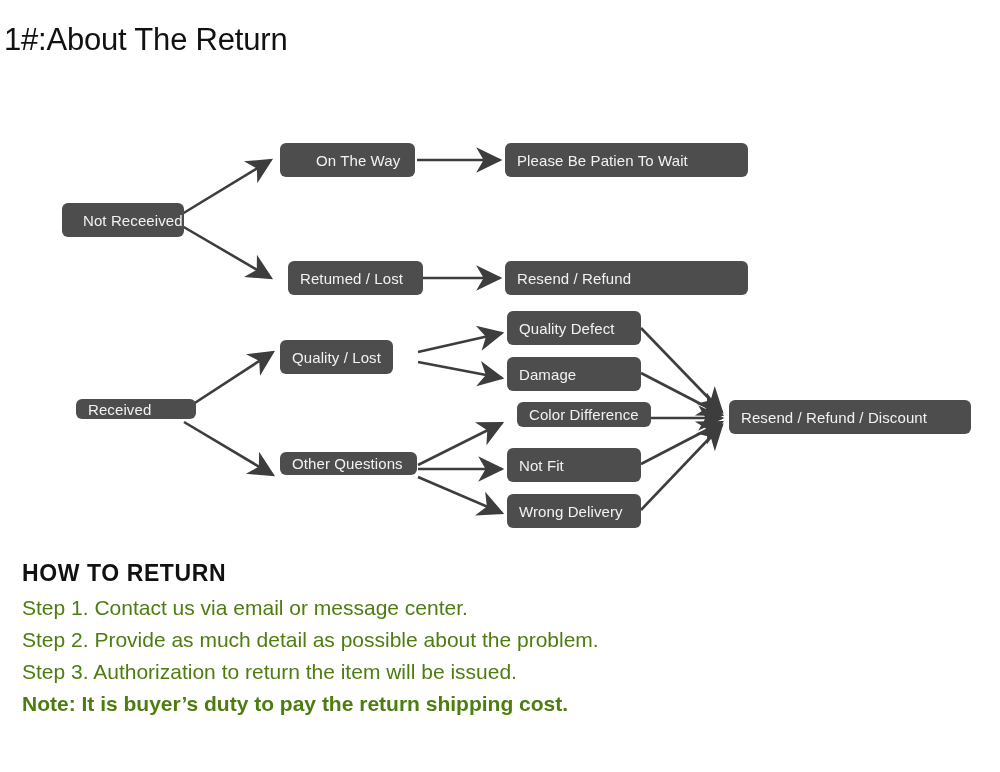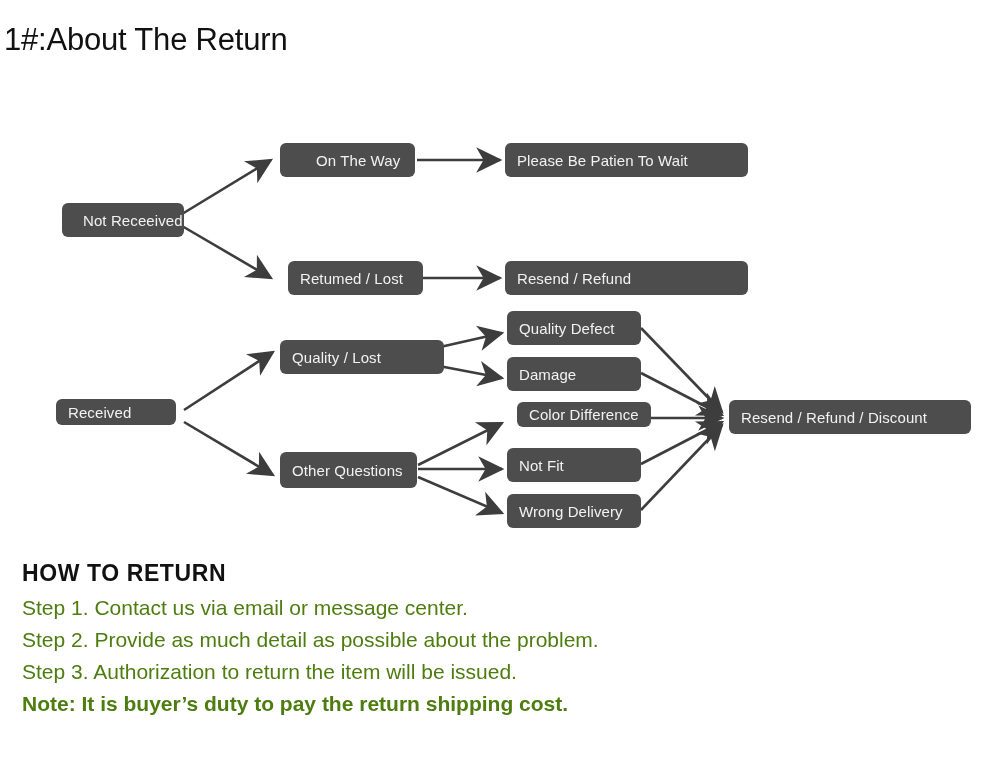--- a/index.html
+++ b/index.html
@@ -135,25 +135,25 @@
   <div class="node" style="left:62px;  top:83px;  width:122px; height:34px;padding-left:21px;">Not Receeived</div>
 
   <div class="node" style="left:280px; top:23px;  width:135px; height:34px;padding-left:36px;">On The Way</div>
 
   <div class="node" style="left:288px; top:141px; width:135px; height:34px;">Retumed / Lost</div>
 
   <div class="node" style="left:505px; top:23px;  width:243px; height:34px;">Please Be Patien To Wait</div>
 
   <div class="node" style="left:505px; top:141px; width:243px; height:34px;">Resend / Refund</div>
 
-  <div class="node" style="left:56px;  top:279px; width:120px; height:26px;">Received</div>
+  <div class="node" style="left:76px;  top:279px; width:120px; height:20px;">Received</div>
 
-  <div class="node" style="left:280px; top:220px; width:164px; height:34px;">Quality / Lost</div>
+  <div class="node" style="left:280px; top:220px; width:113px; height:34px;">Quality / Lost</div>
 
-  <div class="node" style="left:280px; top:332px; width:137px; height:36px;">Other Questions</div>
+  <div class="node" style="left:280px; top:332px; width:137px; height:23px;">Other Questions</div>
 
   <div class="node" style="left:507px; top:191px; width:134px; height:34px;">Quality Defect</div>
 
   <div class="node" style="left:507px; top:237px; width:134px; height:34px;">Damage</div>
 
   <div class="node" style="left:517px; top:282px; width:134px; height:25px;">Color Difference</div>
 
   <div class="node" style="left:507px; top:328px; width:134px; height:34px;">Not Fit</div>
 
   <div class="node" style="left:507px; top:374px; width:134px; height:34px;">Wrong Delivery</div>

